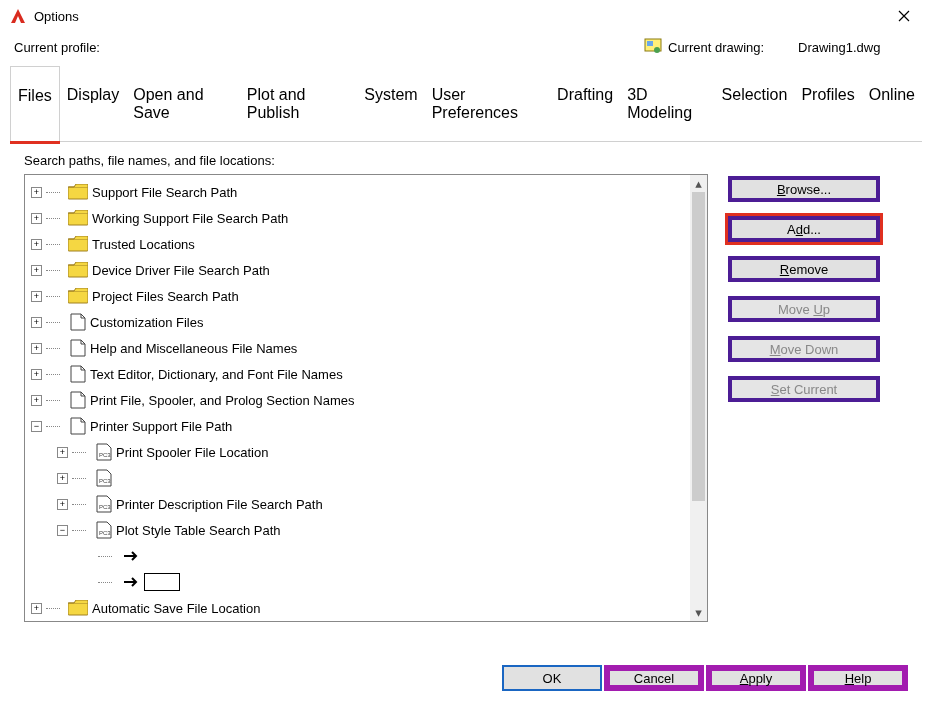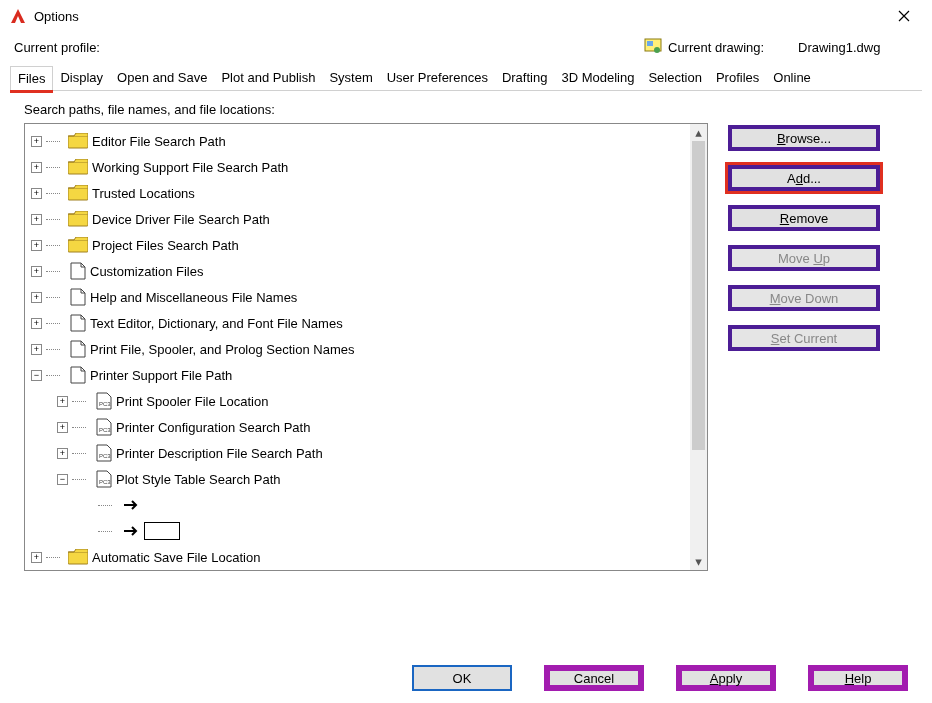--- a/index.html
+++ b/index.html
@@ -12,21 +12,21 @@
   .close svg { width:12px; height:12px; }
   
   .profile-row { display:flex; align-items:center; padding:6px 14px 10px 14px; font-size:13px; }
   .profile-row .lbl { width:140px; }
   .profile-row .val { width:200px; }
   .profile-row .spacer { flex:1; }
   .drawing-icon { width:18px; height:18px; margin-right:6px; }
   
   .tabs { display:flex; padding:0 10px; border-bottom:1px solid #fff; position:relative; }
   .tabs::after{ content:""; position:absolute; left:10px; right:10px; bottom:0; height:1px; background:#d0d0d0;}
-  .tab { padding:4px 7px; font-size:13px; cursor:default; position:relative; z-index:1; }
+  .tab { padding:20px 7px; font-size:16px; cursor:default; position:relative; z-index:1; }
   .tab.active { border:1px solid #d0d0d0; border-bottom:1px solid #fff; background:#fff; }
   .tab.active::after{ content:""; position:absolute; left:-1px; right:-1px; bottom:-3px; height:3px; background:#e03020;}
   
   .panel { padding:10px 32px 0 24px; }
   .panel-label { margin-bottom:6px; font-size:13px; }
   
   .main-row { display:flex; gap:20px; }
   .tree-container { width:684px; height:448px; border:1px solid #888; position:relative; overflow:hidden; }
   .tree-body { position:absolute; inset:0 17px 0 0; overflow:hidden; padding:4px 0 4px 6px;}
   .scrollbar { position:absolute; top:0; right:0; bottom:0; width:17px; background:#f0f0f0; }
@@ -45,21 +45,21 @@
   .tree-dots { display:inline-block; width:14px; border-bottom:1px dotted #888; margin-right:2px; vertical-align:middle;}
   .edit-box { width:36px; height:18px; border:1px solid #000; background:#fff; }
   
   .sidebar { width:152px; display:flex; flex-direction:column; gap:14px; padding-top:2px;}
   .side-btn { height:26px; border:4px solid #4c1d95; background:#e5e5e5; display:flex; align-items:center; justify-content:center; font-size:13px; }
   .side-btn.enabled { background:#e1e1e1; }
   .side-btn.disabled { color:#888; }
   .side-btn.highlight { outline:3px solid #e03020; }
   .side-btn u { text-decoration: underline; }
   
-  .footer { position:absolute; bottom:12px; right:24px; display:flex; gap:32px;justify-content:flex-end; }
+  .footer { position:absolute; bottom:12px; right:24px; display:flex; gap:2px;justify-content:flex-end; }
   .footer-btn { width:100px; height:26px; border:6px solid #a21caf; background:#e1e1e1; display:flex; align-items:center; justify-content:center; font-size:13px;}
   .footer-btn.primary { border:2px solid #1a66c2; background:#e1e1e1;}
 </style>
 </head>
 <body>
 
 <div class="titlebar">
   <span class="logo">
     <svg viewBox="0 0 20 20">
         <path d="M3 17 L10 3 L17 17 L13 17 L10 10 L7 17 Z" fill="#d92b1f"></path>
@@ -108,21 +108,21 @@
     <div class="tree-container">
       <div class="tree-body">
 
         <div class="tree-item">
           <span class="expander">+</span>
             <span class="tree-dots"></span>
           <span class="folder-icon"><svg viewBox="0 0 20 16">
                 <rect x="0" y="3" width="20" height="12" rx="1" fill="#f5d742" stroke="#a08020"></rect>
                 <path d="M0 3 L6 3 L8 0 L20 0 L20 3" fill="#f5d742" stroke="#a08020"></path>
               </svg></span>
-          <span>Editor File Search Path</span>
+          <span>Support File Search Path</span>
         </div>
         <div class="tree-item">
           <span class="expander">+</span>
             <span class="tree-dots"></span>
           <span class="folder-icon"><svg viewBox="0 0 20 16">
                 <rect x="0" y="3" width="20" height="12" rx="1" fill="#f5d742" stroke="#a08020"></rect>
                 <path d="M0 3 L6 3 L8 0 L20 0 L20 3" fill="#f5d742" stroke="#a08020"></path>
               </svg></span>
           <span>Working Support File Search Path</span>
         </div>
@@ -211,21 +211,20 @@
             <span>Print Spooler File Location</span>
           </div>
           <div class="tree-item">
             <span class="indent1"></span>
             <span class="expander">+</span>
             <span class="tree-dots"></span>
             <span class="file-icon"><svg viewBox="0 0 16 18">
                 <path d="M1 1 L11 1 L15 5 L15 17 L1 17 Z" fill="#fff" stroke="#444"></path>
                 <text x="3" y="14" font-size="6" fill="#444">PC3</text>
               </svg></span>
-            <span>Printer Configuration Search Path</span>
           </div>
           <div class="tree-item">
             <span class="indent1"></span>
             <span class="expander">+</span>
             <span class="tree-dots"></span>
             <span class="file-icon"><svg viewBox="0 0 16 18">
                 <path d="M1 1 L11 1 L15 5 L15 17 L1 17 Z" fill="#fff" stroke="#444"></path>
                 <text x="3" y="14" font-size="6" fill="#444">PC3</text>
               </svg></span>
             <span>Printer Description File Search Path</span>

